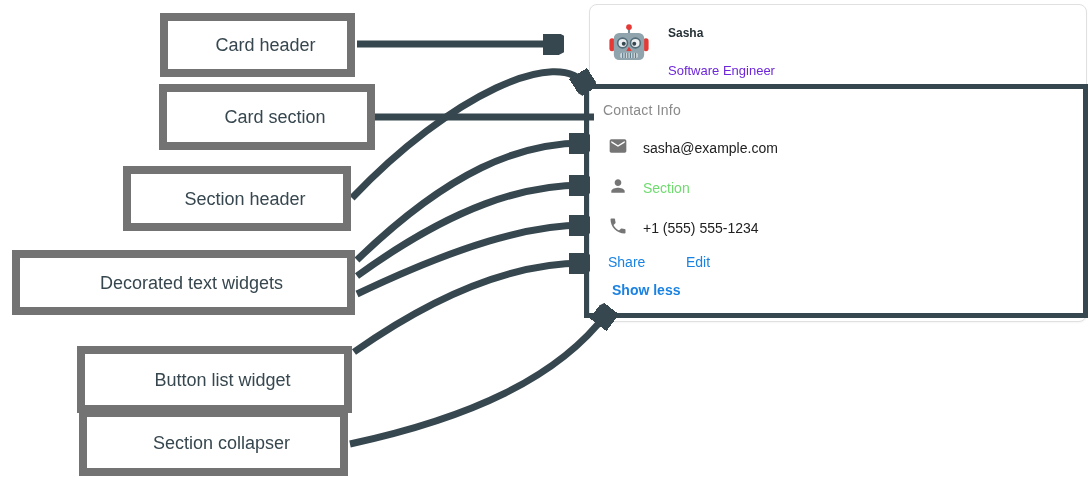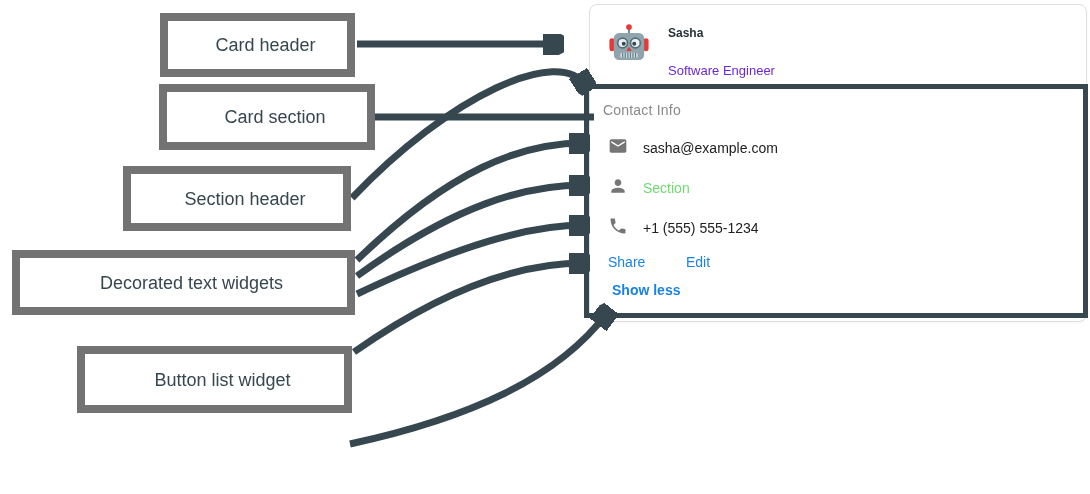--- a/index.html
+++ b/index.html
@@ -57,20 +57,23 @@
     <span>Card section</span>
   </div>
   <div class="label-box" style="left:123px;top:166px;width:228px;height:65px;">
     <span>Section header</span>
   </div>
   <div class="label-box" style="left:12px;top:250px;width:343px;height:65px;">
     <span>Decorated text widgets</span>
   </div>
   <div class="label-box" style="left:77px;top:346px;width:275px;height:67px;">
     <span>Button list widget</span>
+  </div>
+  <div class="label-box" style="left:79px;top:409px;width:269px;height:67px;">
+    <span>Section collapser</span>
   </div>
 
   <div class="card"></div>
 
   <div class="card-header">
     <svg class="avatar" viewBox="0 0 36 36">
       <rect x="17.1" y="5" width="1.8" height="5" fill="#78909C"></rect>
       <circle cx="18" cy="4.4" r="2.4" fill="#E53935"></circle>
       <rect x="1.2" y="14" width="4.5" height="11" rx="2.2" fill="#E53935"></rect>
       <rect x="30.3" y="14" width="4.5" height="11" rx="2.2" fill="#E53935"></rect>

